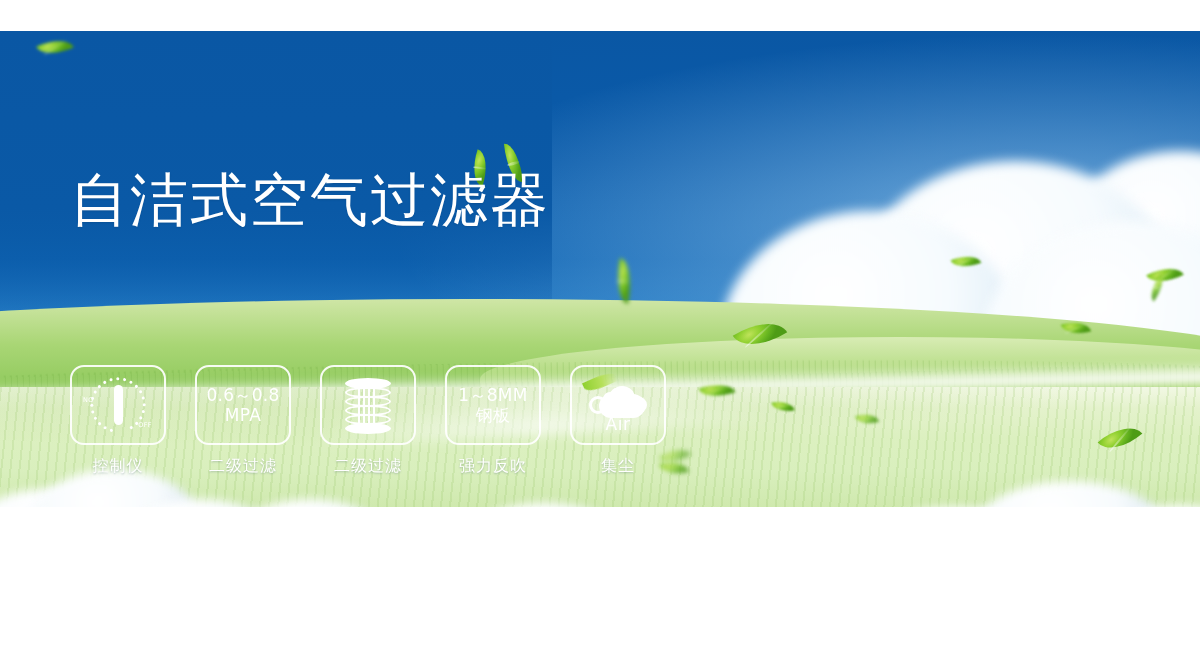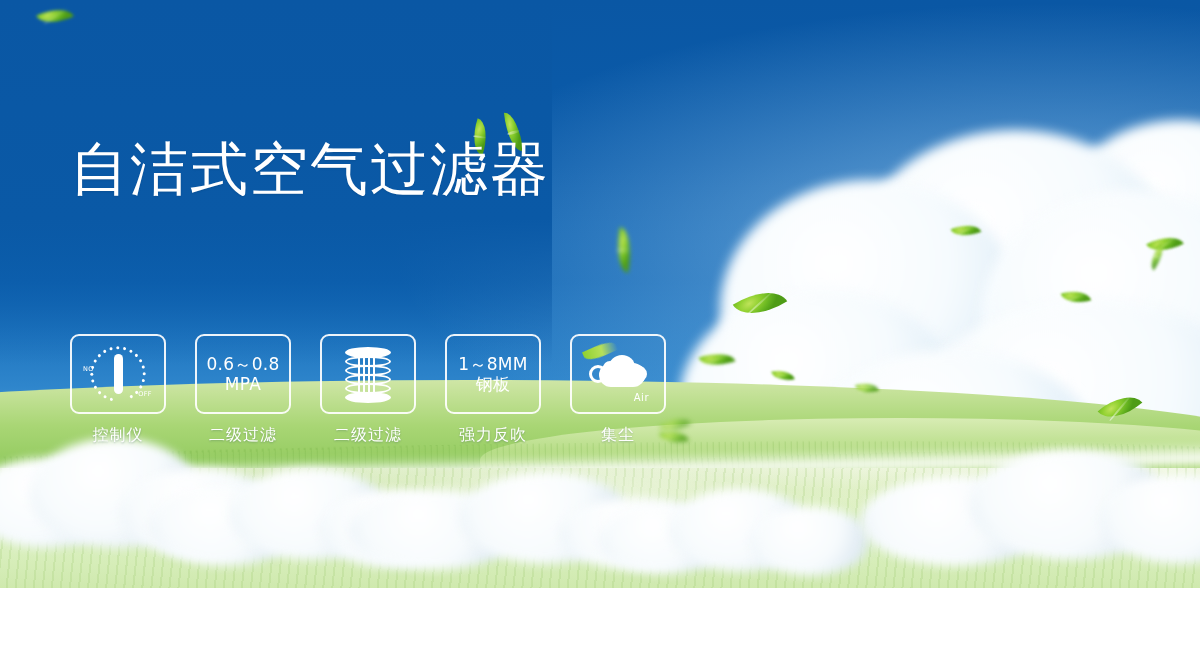--- a/index.html
+++ b/index.html
@@ -6,23 +6,24 @@
   * { margin:0; padding:0; box-sizing:border-box; }
   html,body { background:#ffffff; }
   body {
     font-family:"Liberation Sans","DejaVu Sans",sans-serif;
     -webkit-font-smoothing:antialiased;
   }
 
   
   .banner{
     position:relative;
-    width:1200px; height:588px;
+    width:1200px; height:476px;
     overflow:hidden;
     background:#a16207;
+    margin-top:31px;
   }
 
   
   .sky{
     position:absolute; inset:0;
     background:
       radial-gradient(120% 90% at 88% 42%, rgba(150,200,238,.75) 0%, rgba(120,180,230,.0) 46%),
       linear-gradient(180deg,#0a57a4 0%, #0a5baa 28%, #0f65b4 48%, #2f86cc 66%, #7fb6dd 78%, #bcd8e9 88%, #d8e7ef 100%);
   }
   
@@ -182,21 +183,21 @@
 
   
   .features{
     position:absolute; left:70px; top:334px;
     display:flex; gap:29px;
   }
   .feature{ width:96px; }
   .fbox{
     width:96px; height:80px;
     border:2px solid rgba(255,255,255,.92);
-    border-radius:9px;
+    border-radius:14px;
     position:relative;
     display:flex; flex-direction:column;
     align-items:center; justify-content:center;
     color:#ffffff;
   }
   .fbox-text{
     font-size:17px; line-height:1.18; text-align:center;
     letter-spacing:.3px;
     font-family:"DejaVu Sans","Liberation Sans",sans-serif;
   }
@@ -262,21 +263,21 @@
     position:absolute; left:2px; bottom:16px; width:18px; height:18px;
     border:3px solid #ffffff; border-radius:50%;
     background:transparent;
   }
   .aircloud .c-s2{
     position:absolute; left:16px; bottom:24px; width:14px; height:14px;
     border:3px solid #ffffff; border-radius:50%;
   }
   .aircloud .air-label{
     position:absolute; left:0; right:0; bottom:-4px;
-    text-align:right; font-size:10px; color:#ffffff; letter-spacing:.5px;
+    text-align:center; font-size:17px; color:#ffffff; letter-spacing:.5px;
     font-family:"DejaVu Sans","Liberation Sans",sans-serif;
   }
   .aircloud .streak{
     position:absolute; left:-4px; top:-4px; width:34px; height:12px;
     background:linear-gradient(100deg,#8fd02f 0%, #b6e05a 55%, rgba(182,224,90,0) 100%);
     border-radius:0 60% 0 60%;
     transform:rotate(-24deg);
     filter:blur(.6px);
   }
 </style>

